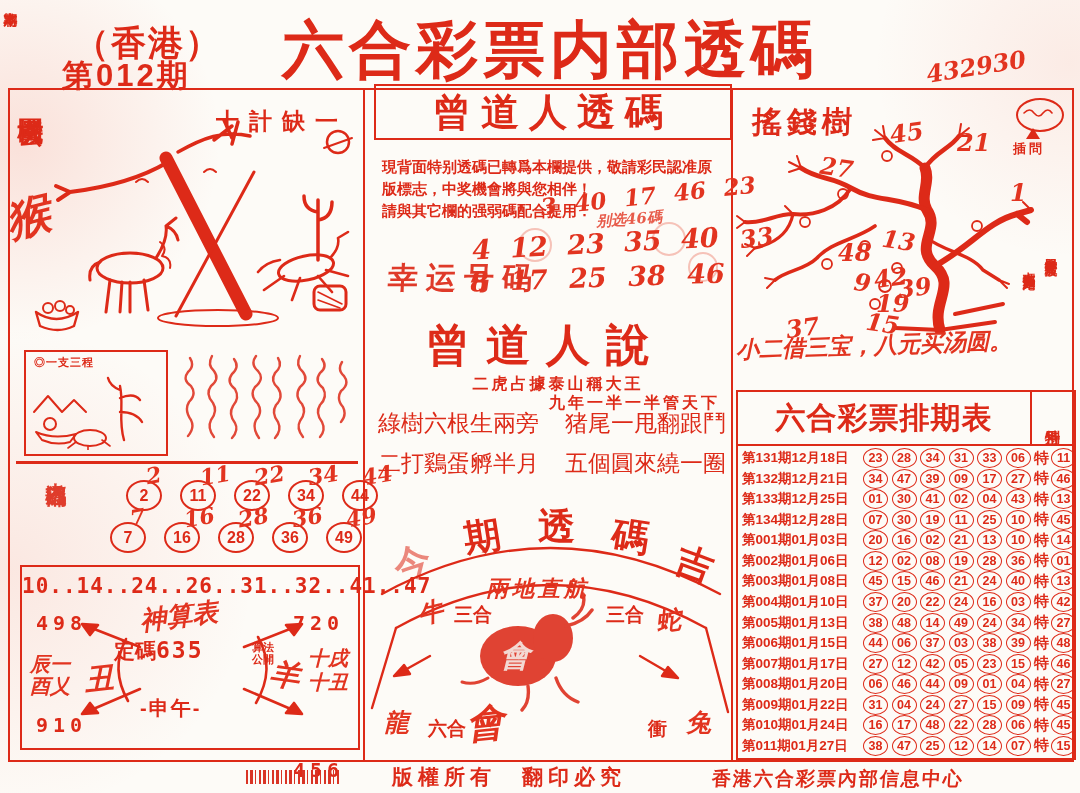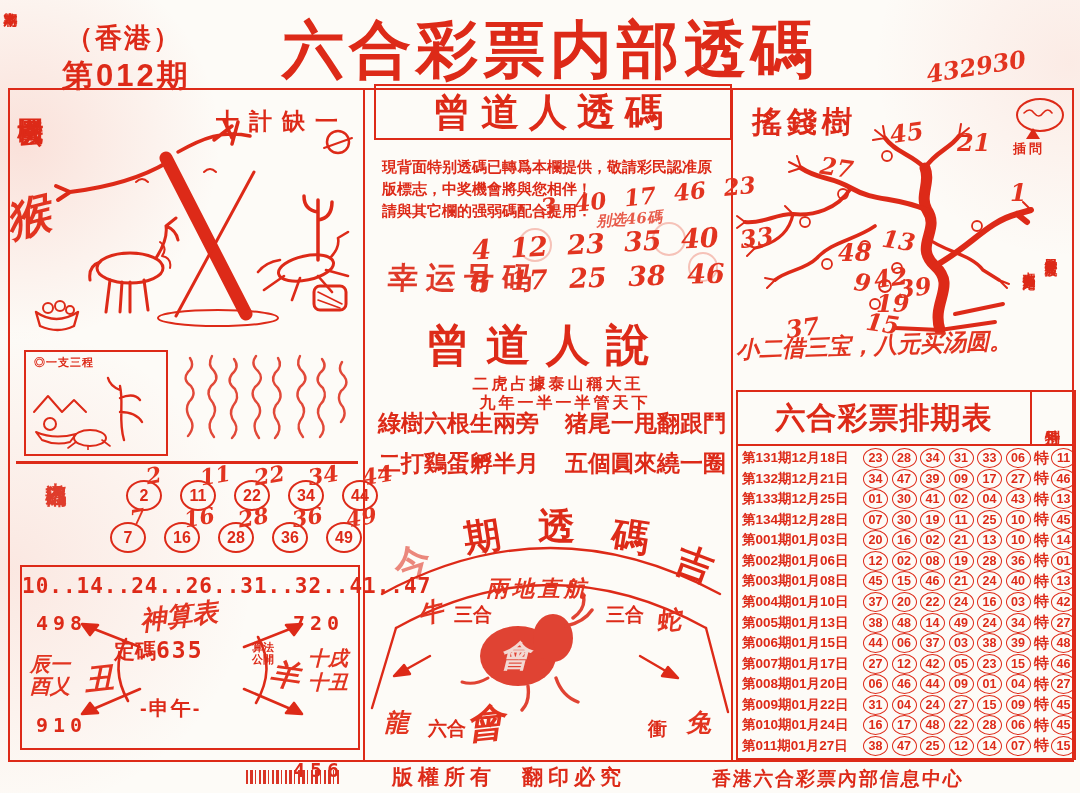--- a/index.html
+++ b/index.html
@@ -15,21 +15,21 @@
   .serif{font-family:"Liberation Serif",serif;}
   .mono{font-family:"DejaVu Sans Mono",monospace;text-align:center;}
   .hw{font-family:"DejaVu Serif",serif;font-style:italic;font-weight:600;color:#e23420;white-space:nowrap;}
   .vert{writing-mode:vertical-rl;text-orientation:upright;}
   svg{display:block;}
   
   #frame{left:8px;top:88px;width:1062px;height:670px;border:2.5px solid #dd2a18;}
   .vline{top:88px;width:2px;height:672px;background:#dd2a18;}
   
   #corner-note{left:2px;top:2px;font-size:14px;height:70px;}
-  #region{left:66px;top:20px;font-size:27px;letter-spacing:2px;}
+  #region{left:74px;top:20px;font-size:35px;letter-spacing:2px;}
   #issue{left:62px;top:55px;font-size:31px;letter-spacing:3px;}
   #main-title{left:282px;top:8px;font-size:62px;letter-spacing:5px;white-space:nowrap;}
   #serial{left:926px;top:52px;font-size:24px;transform:rotate(-9deg);}
   
   #mystic-title{left:16px;top:98px;font-size:26px;line-height:30px;width:30px;}
   #zodiac{left:6px;top:188px;font-size:44px;transform:rotate(-14deg);}
   #slogan{left:216px;top:106px;font-size:23px;letter-spacing:10px;white-space:nowrap;}
   #inset-box{left:24px;top:350px;width:140px;height:102px;border:2px solid #dd2a18;}
   #inset-caption{left:8px;top:3px;font-size:11px;letter-spacing:1px;}
   #scribbles{left:176px;top:350px;}
@@ -51,21 +51,21 @@
   
   #master-box{left:374px;top:84px;width:354px;height:52px;border:2.5px solid #dd2a18;
       display:flex;align-items:center;justify-content:center;}
   #master-box span{font-size:38px;letter-spacing:10px;white-space:nowrap;}
   #master-text{left:382px;top:156px;width:344px;font-size:15px;line-height:1.45;font-weight:700;}
   #master-text .p1{text-indent:18px;}
   #lucky{left:388px;top:258px;font-size:30px;letter-spacing:8px;transform:skewX(-3deg);opacity:.92;}
   .faint-circle{position:absolute;border:2px solid rgba(233,90,66,.35);border-radius:50%;}
   #says-title{left:426px;top:316px;font-size:44px;letter-spacing:16px;white-space:nowrap;}
   #verse-small{left:396px;top:374px;width:324px;text-align:center;font-size:16px;line-height:19px;font-weight:900;letter-spacing:3px;}
-  .verse-big{left:378px;width:348px;font-size:23px;font-weight:700;display:flex;justify-content:space-between;white-space:nowrap;}
+  .verse-big{left:378px;width:348px;font-size:23px;font-weight:400;display:flex;justify-content:space-between;white-space:nowrap;}
   #fan{left:368px;top:498px;width:363px;height:260px;}
   .arc-char{position:absolute;font-size:37px;font-weight:900;font-family:"Liberation Serif",serif;}
   #fan-hw-center{left:118px;top:76px;font-size:22px;letter-spacing:4px;font-weight:700;}
   .fan-label{position:absolute;font-size:19px;font-weight:900;}
   .fan-animal{position:absolute;font-size:25px;}
   
   #tree-title{left:752px;top:102px;font-size:30px;letter-spacing:5px;transform:skewX(-2deg);}
   #seal{left:1016px;top:98px;width:44px;height:30px;border:2.2px solid #dd2a18;border-radius:50%;}
   #seal-triangle{left:1026px;top:128px;width:0;height:0;border-left:7px solid transparent;border-right:7px solid transparent;border-bottom:11px solid #dd2a18;}
   #seal-caption{left:1013px;top:140px;font-size:13px;letter-spacing:3px;}
@@ -237,21 +237,21 @@
   <div class="abs faint-circle" style="left:652px;top:222px;width:30px;height:30px;"></div>
   <div class="abs faint-circle" style="left:688px;top:252px;width:26px;height:26px;"></div>
   <div class="abs hw" style="left:540px;top:182px;font-size:23px;transform:rotate(-6deg);word-spacing:10px;">3 40 17 46 23</div>
   <div class="abs hw" style="left:596px;top:210px;font-size:15px;transform:rotate(-4deg);opacity:.8;">别选46碼</div>
   <div class="abs hw" style="left:472px;top:228px;font-size:27px;transform:rotate(-3deg);word-spacing:10px;">4  12  23  35  40</div>
   <div class="abs hw" style="left:470px;top:262px;font-size:27px;transform:rotate(-2deg);word-spacing:12px;">8  17  25  38  46</div>
 
   <div class="abs b serif" id="says-title">曾道人說</div>
   <div class="abs" id="verse-small">
     <div>二虎占據泰山稱大王</div>
-    <div style="padding-left:14px;">九年一半一半管天下</div>
+    <div style="padding-left:14px;text-align:right;">九年一半一半管天下</div>
   </div>
   <div class="abs verse-big" style="top:408px;">
     <span>綠樹六根生兩旁</span>
     <span>猪尾一甩翻跟鬥</span>
   </div>
   <div class="abs verse-big" style="top:448px;">
     <span>二打鷄蛋孵半月</span>
     <span>五個圓來繞一圈</span>
   </div>
 

